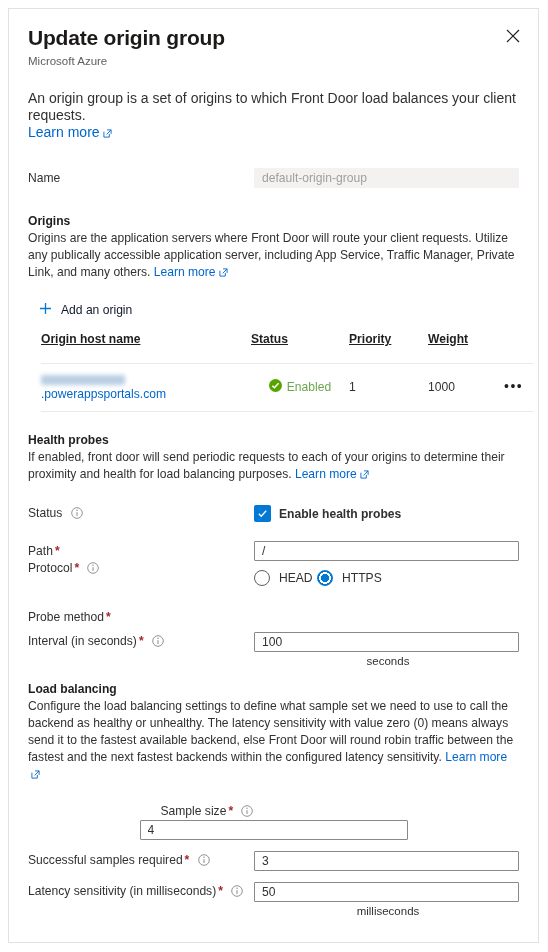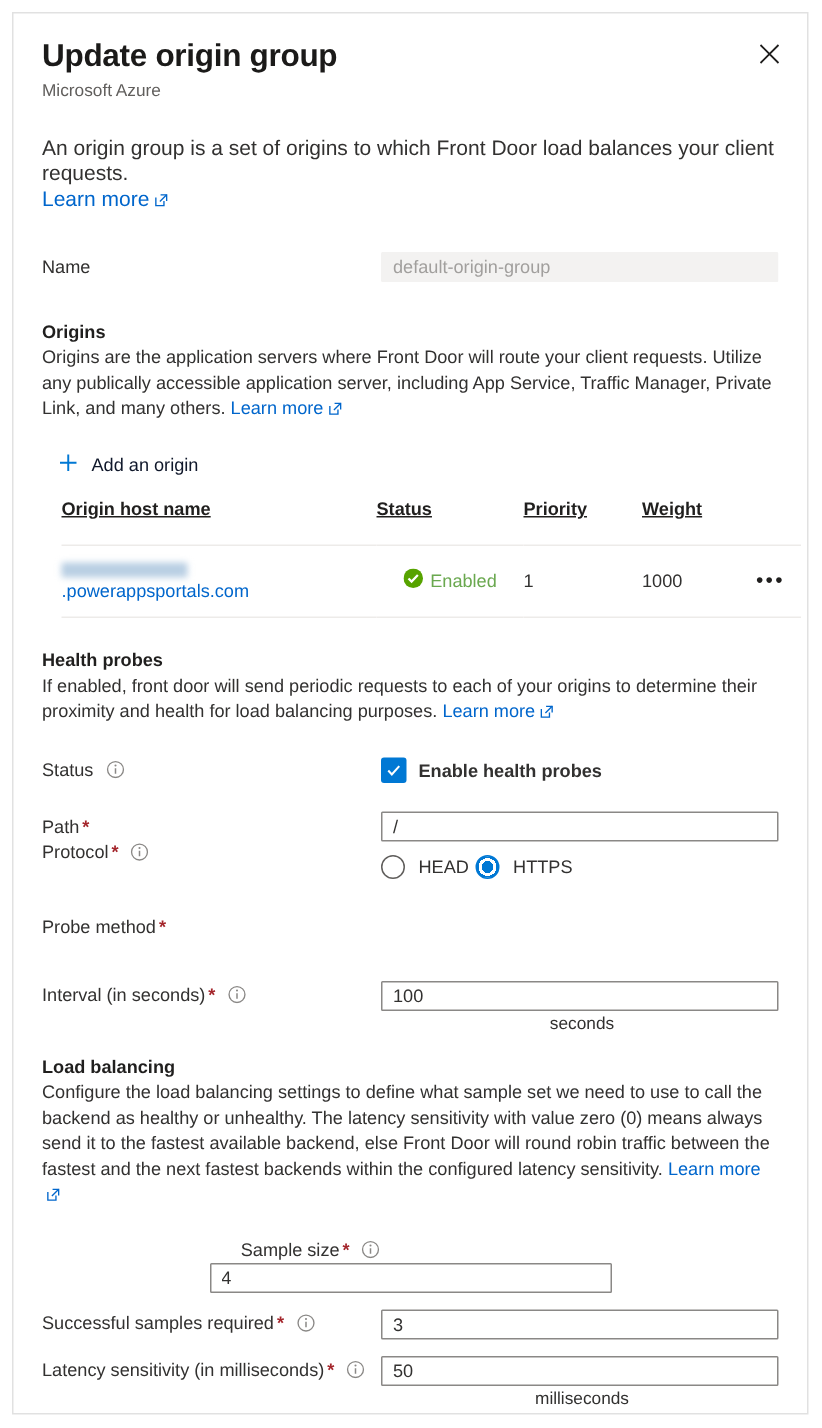--- a/index.html
+++ b/index.html
@@ -299,21 +299,21 @@
         </label>
       </div>
     </div>
 
     <div class="ctrl-row" style="margin-top:20px;">
       <div class="lbl">
         <span>Probe method</span><span class="req">*</span>
       </div>
     </div>
 
-    <div class="ctrl-row" style="margin-top:29px;justify-content:center;">
+    <div class="ctrl-row" style="margin-top:8px;justify-content:center;">
       <div class="lbl">
         <span>Interval (in seconds)</span><span class="req">*</span>
         <span class="info-ic"><svg width="12" height="12" viewBox="0 0 12 12">
               <circle cx="6" cy="6" r="5.3" fill="none" stroke="#8a8886" stroke-width="0.9"></circle>
               <circle cx="6" cy="3.3" r="0.7" fill="#8a8886"></circle>
               <path d="M6 5.2 L6 8.9" stroke="#8a8886" stroke-width="1"></path>
             </svg></span>
       </div>
       <input class="fld" value="100" style="">
     </div>

